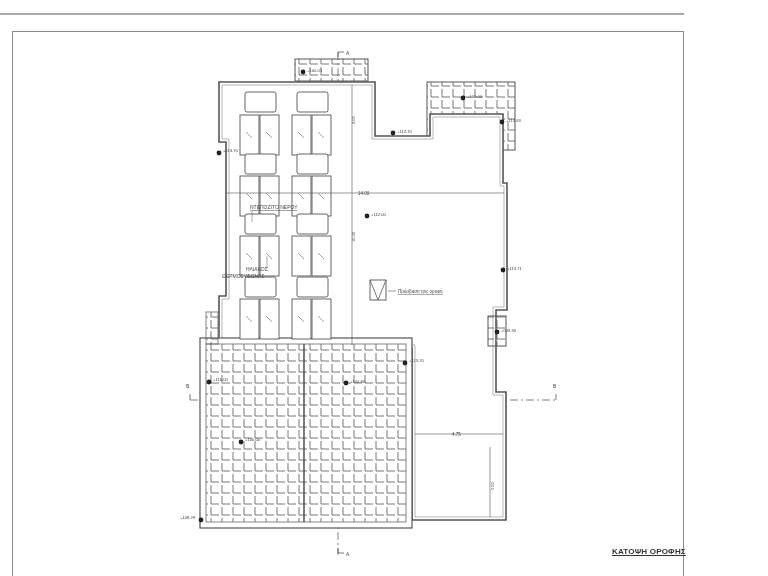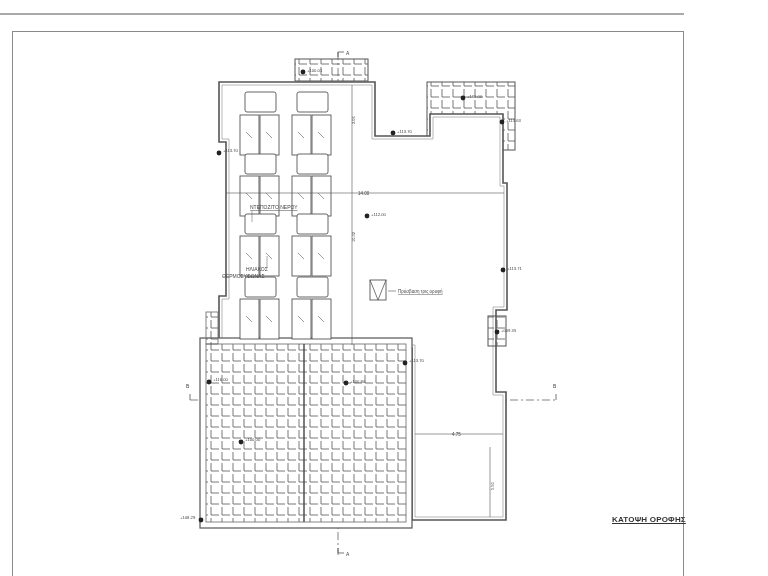--- a/index.html
+++ b/index.html
@@ -3,21 +3,21 @@
 <meta charset="utf-8">
 <style>
   html, body { margin:0; padding:0; background:#ffffff; }
   body { width:768px; height:576px; position:relative; overflow:hidden;
          font-family:"Liberation Sans", sans-serif; }
   .topline { position:absolute; left:0; top:13px; width:684px; height:2px; background:#a9a9a9; }
   .sheet { position:absolute; left:12px; top:31px; width:672px; height:560px;
            border:1px solid #8a8a8a; box-sizing:border-box; }
   svg.drawing { position:absolute; left:0; top:0; }
   .lbl { font-family:"Liberation Sans", sans-serif; fill:#444; }
-  .title { position:absolute; left:612px; top:515px; font-size:8px; font-weight:bold;
+  .title { position:absolute; left:612px; top:547px; font-size:8px; font-weight:bold;
            color:#333; text-decoration:underline; letter-spacing:0.2px; }
 </style>
 </head>
 <body>
 
 <div class="topline"></div>
 <div class="sheet"></div>
 
 <svg class="drawing" width="768" height="576" viewBox="0 0 768 576" xmlns="http://www.w3.org/2000/svg">
   <defs>

